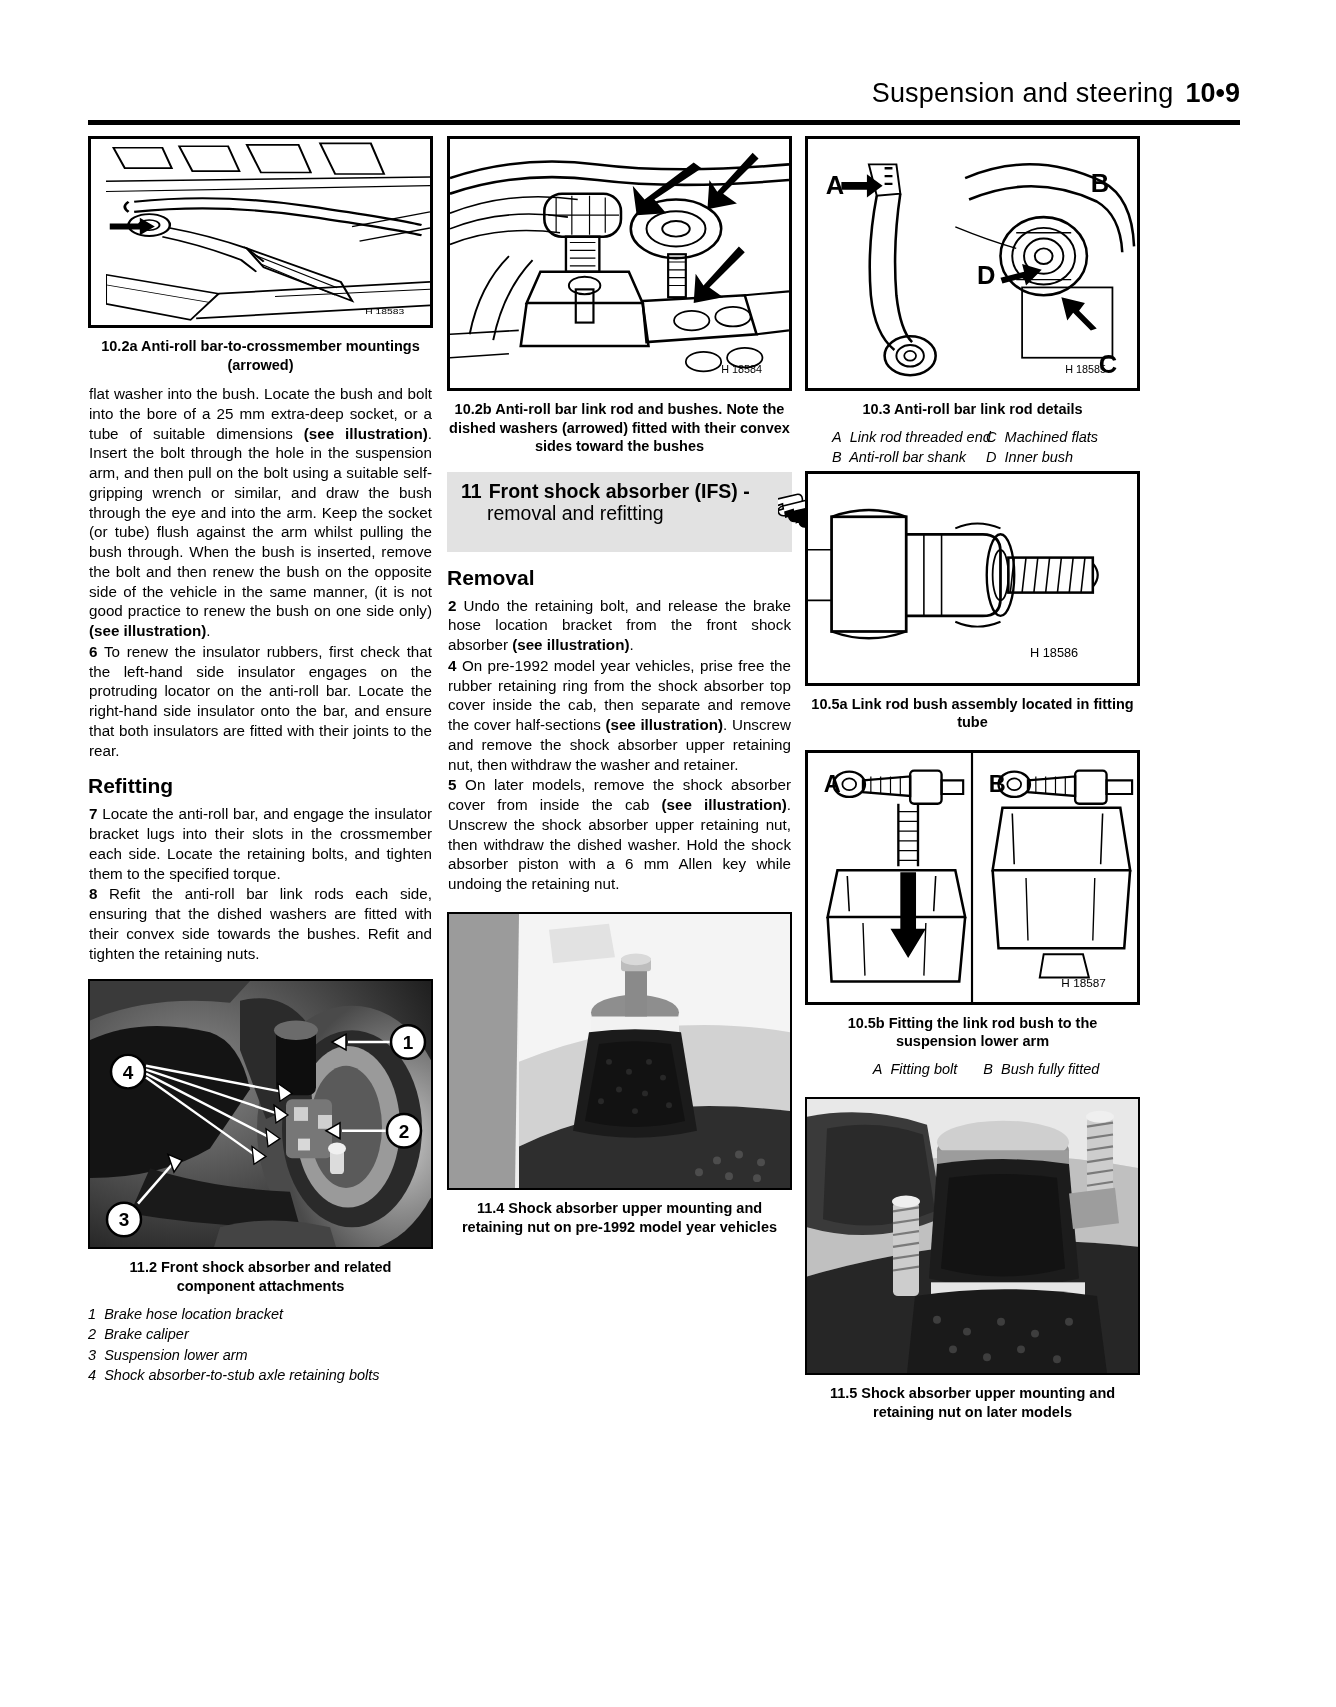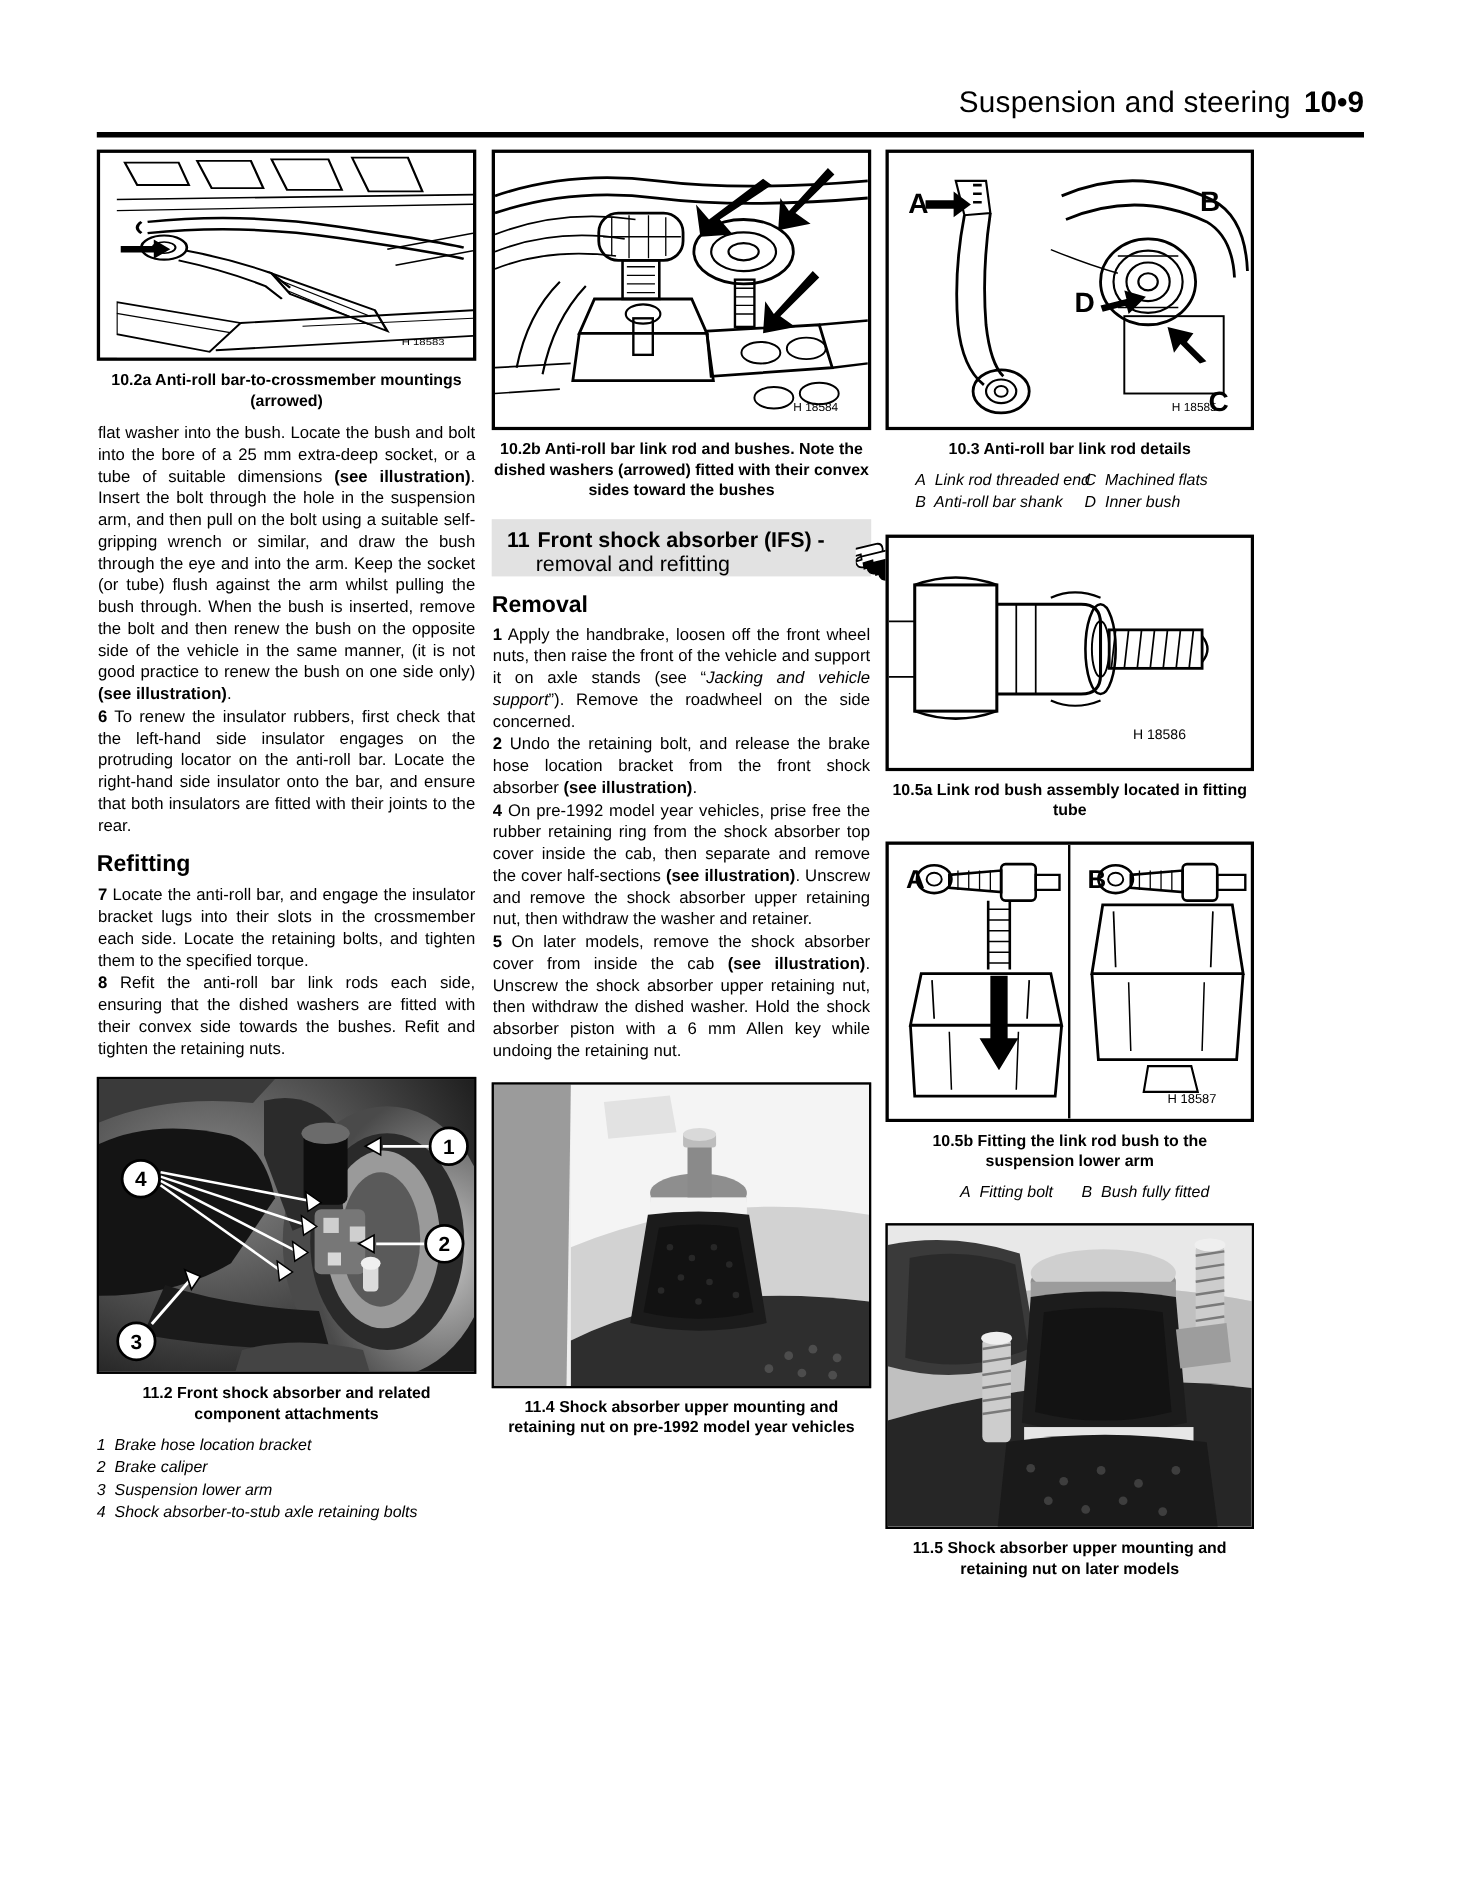--- a/index.html
+++ b/index.html
@@ -91,21 +91,21 @@
     font-size: 21px;
     font-weight: 700;
     margin: 14px 0 7px 0;
     line-height: 1.1;
   }
 
   
   .sectionbox {
     margin-top: 16px;
     background: #e2e2e2;
-    height: 52px;
+    height: 80px;
     position: relative;
     padding: 8px 60px 8px 14px;
   }
   .sectionbox .sec-line1 {
     font-size: 19.5px;
     font-weight: 700;
     line-height: 1.15;
     white-space: nowrap;
   }
   .sectionbox .sec-num { font-weight: 700; margin-right: 7px; }
@@ -309,21 +309,20 @@
             <g transform="translate(2,30)">
               <path d="M6 4 q-5 4 -1 9 l16 18 q3 4 7 1 q4 -3 1 -7 L13 7 q-3 -4 -7 -3 z M4 2 l6 6 l4 -3 l-6 -6 z" fill="#000" stroke="#000" stroke-width="1.6"></path>
             </g>
           </g>
         </svg>
       </div>
     </div>
 
     <div class="body">
       <h3 class="sub">Removal</h3>
-      <p><span class="num">1</span> <span>Apply the handbrake, loosen off the front wheel nuts, then raise the front of the vehicle and support it on axle stands (see “</span><i>Jacking and vehicle support</i><span>”). Remove the roadwheel on the side concerned.</span></p>
       <p><span class="num">2</span> <span>Undo the retaining bolt, and release the brake hose location bracket from the front shock absorber </span><b>(see illustration)</b><span>.</span></p>
       <p><span class="num">4</span> <span>On pre-1992 model year vehicles, prise free the rubber retaining ring from the shock absorber top cover inside the cab, then separate and remove the cover half-sections </span><b>(see illustration)</b><span>. Unscrew and remove the shock absorber upper retaining nut, then withdraw the washer and retainer.</span></p>
       <p><span class="num">5</span> <span>On later models, remove the shock absorber cover from inside the cab </span><b>(see illustration)</b><span>. Unscrew the shock absorber upper retaining nut, then withdraw the dished washer. Hold the shock absorber piston with a 6 mm Allen key while undoing the retaining nut.</span></p>
     </div>
 
     <div class="fig photo" style="height:278px; margin-top:18px;">
       <svg viewBox="0 0 341 278" preserveAspectRatio="none">
         <rect x="0" y="0" width="341" height="278" fill="#efefef"></rect>
         <path d="M0 0 L70 0 L66 278 L0 278 Z" fill="#9b9b9b"></path>
         <path d="M70 0 L341 0 L341 120 Q200 96 70 150 Z" fill="#f4f4f4"></path>
@@ -400,21 +399,21 @@
       <div>
         <div class="row"><span>A</span>&nbsp; <span>Link rod threaded end</span></div>
         <div class="row"><span>B</span>&nbsp; <span>Anti-roll bar shank</span></div>
       </div>
       <div>
         <div class="row"><span>C</span>&nbsp; <span>Machined flats</span></div>
         <div class="row"><span>D</span>&nbsp; <span>Inner bush</span></div>
       </div>
     </div>
 
-    <div class="fig" style="height:215px; margin-top:18px;">
+    <div class="fig" style="height:215px; margin-top:3px;">
       <svg viewBox="0 0 335 215" preserveAspectRatio="none">
         <rect x="0" y="0" width="335" height="215" fill="#fff"></rect>
         <g stroke="#000" fill="none" stroke-width="2.6">
           <rect x="24" y="44" width="76" height="118" stroke-width="2.8"></rect>
           <path d="M24 44 Q62 30 100 44" stroke-width="2.4"></path>
           <path d="M24 162 Q62 176 100 162" stroke-width="2.4"></path>
           <path d="M100 62 L178 62 Q196 62 196 80 L196 128 Q196 146 178 146 L100 146" stroke-width="2.8"></path>
           <path d="M118 62 L118 146 M136 62 L136 146" stroke-width="1.6"></path>
           <ellipse cx="196" cy="104" rx="14" ry="42" stroke-width="2.4"></ellipse>
           <ellipse cx="196" cy="104" rx="8" ry="26" stroke-width="1.8"></ellipse>

